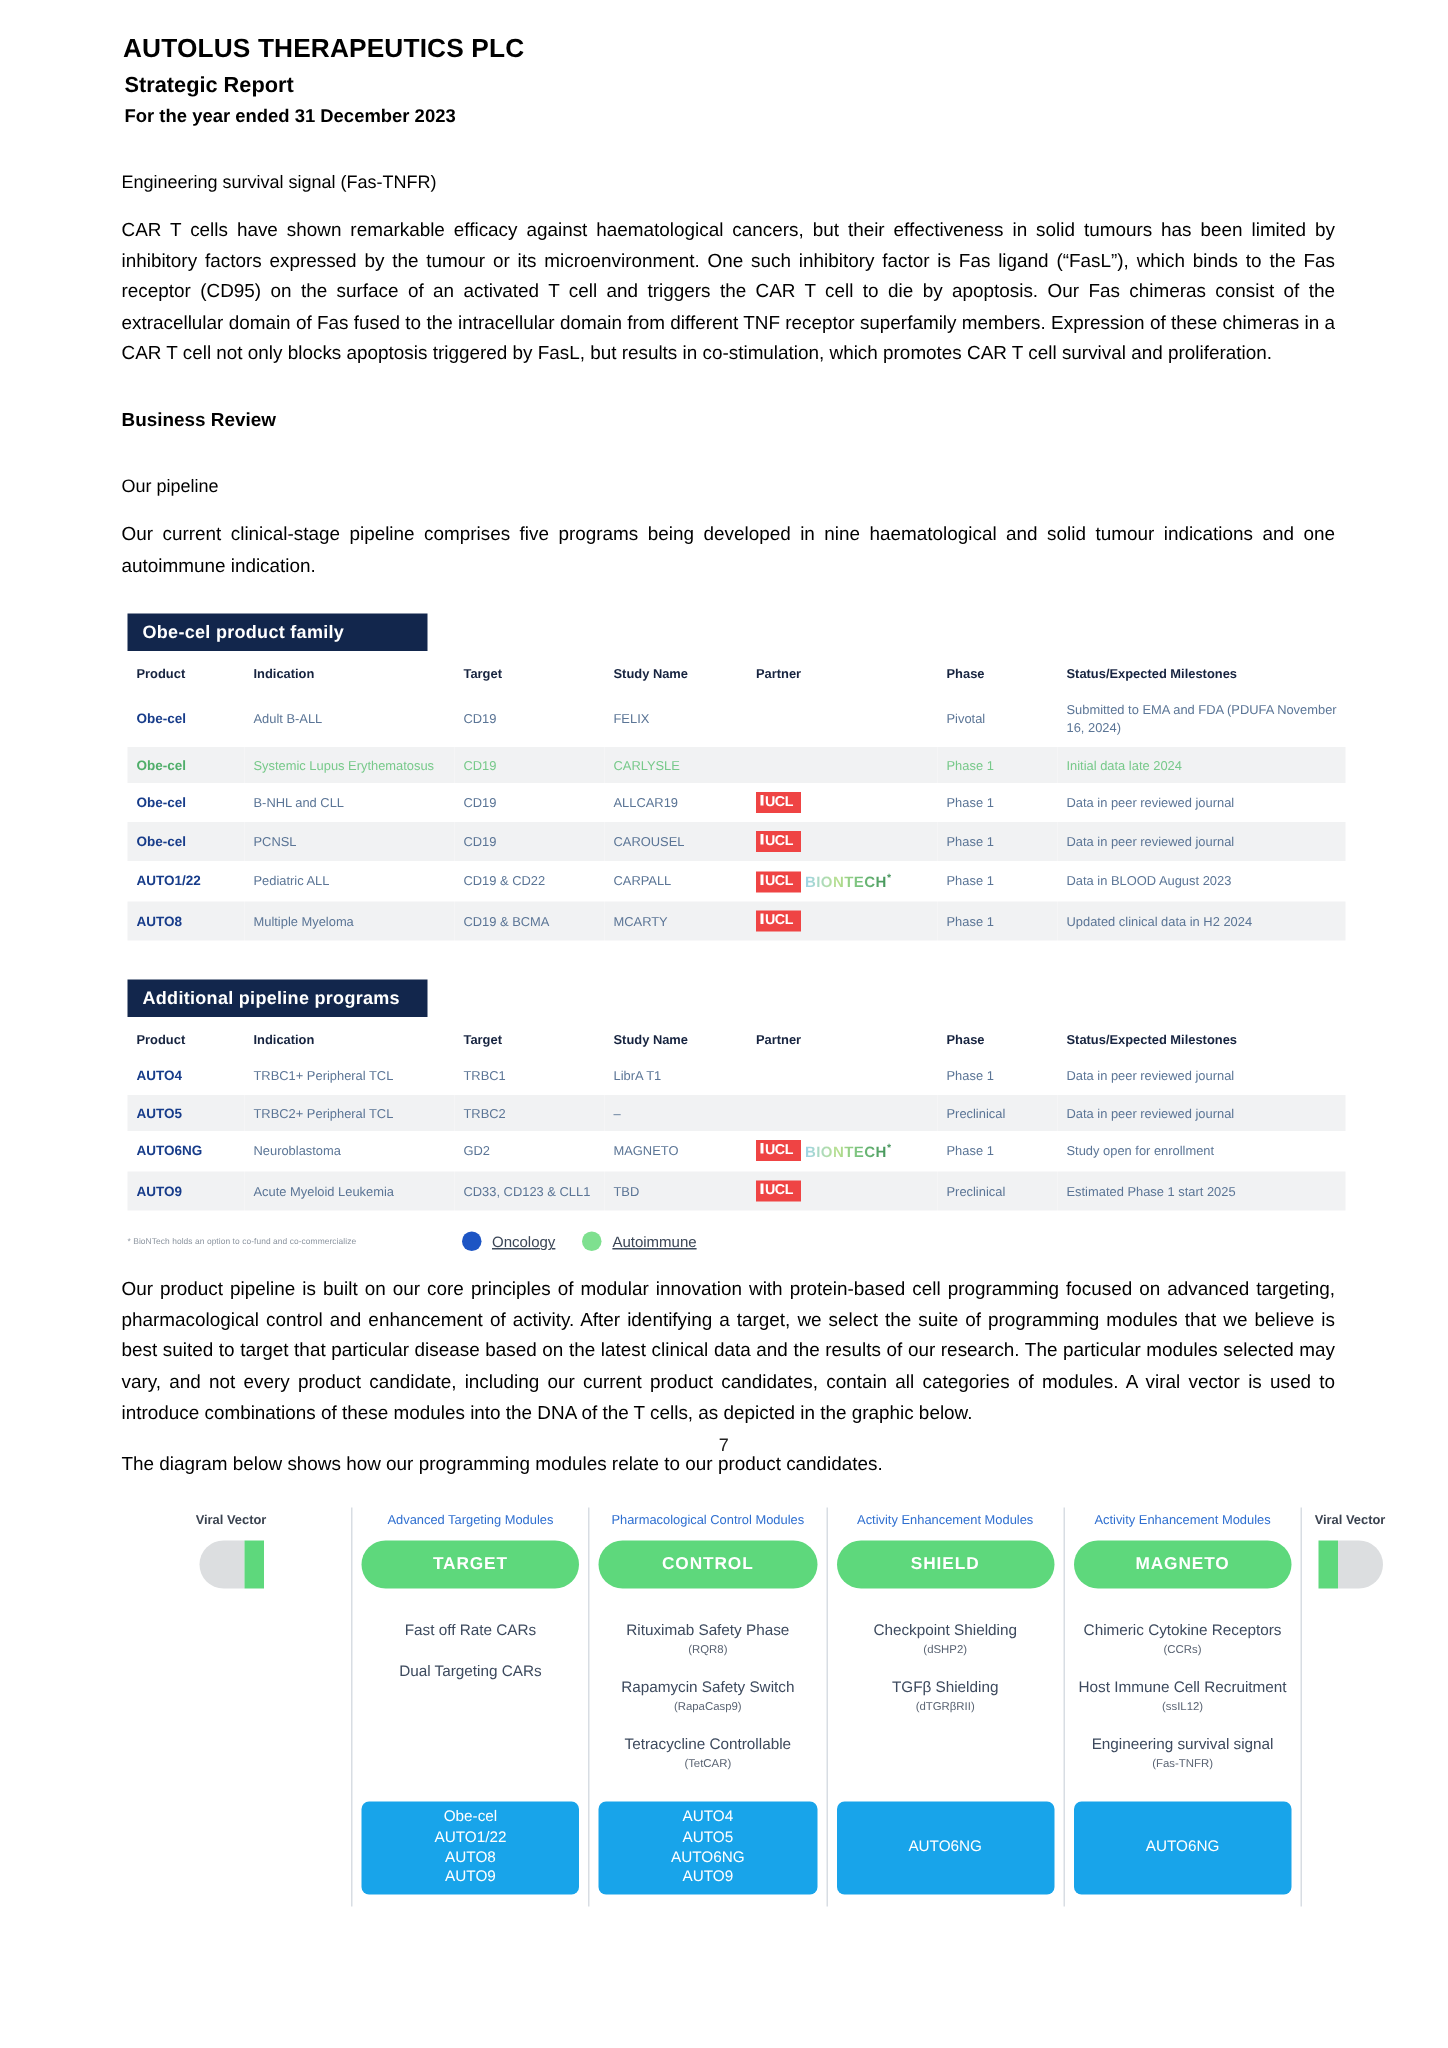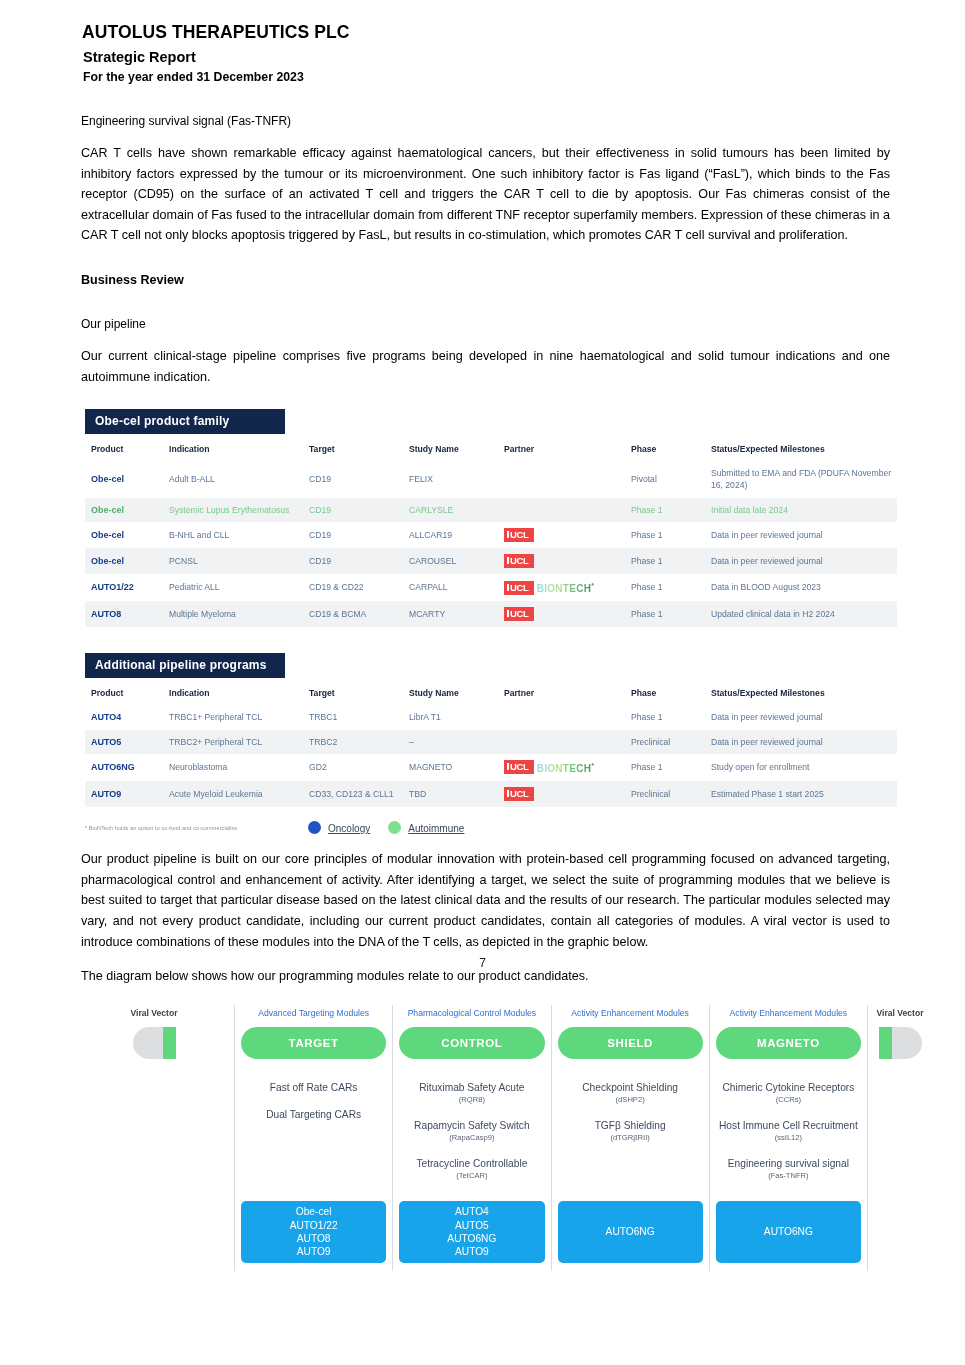--- a/index.html
+++ b/index.html
@@ -508,21 +508,21 @@
             <div>AUTO1/22</div>
             <div>AUTO8</div>
             <div>AUTO9</div>
           </div>
         </div>
         <div class="mod-col">
           <div class="col-head">Pharmacological Control Modules</div>
           <div class="capsule">CONTROL</div>
           <div class="mod-list">
             <div class="mod-item">
-              <div class="name">Rituximab Safety Acute</div>
+              <div class="name">Rituximab Safety Phase</div>
               <div class="abbr">(RQR8)</div>
             </div>
             <div class="mod-item">
               <div class="name">Rapamycin Safety Switch</div>
               <div class="abbr">(RapaCasp9)</div>
             </div>
             <div class="mod-item">
               <div class="name">Tetracycline Controllable</div>
               <div class="abbr">(TetCAR)</div>
             </div>

